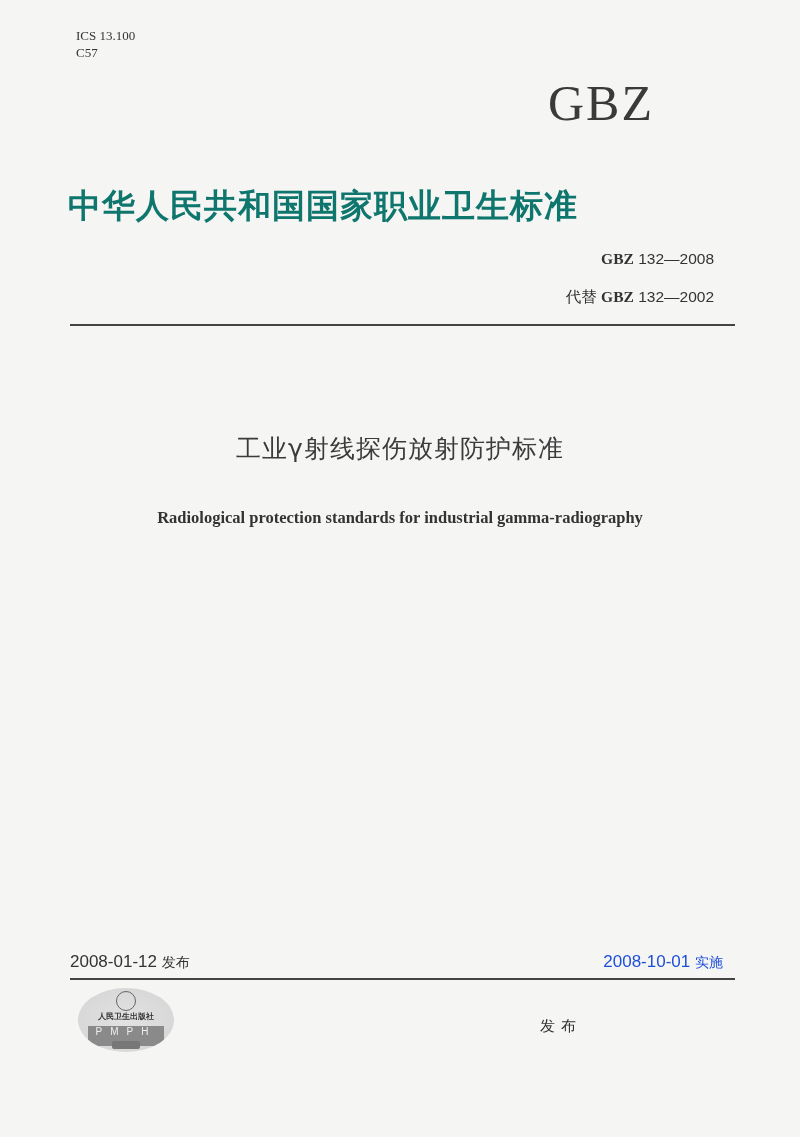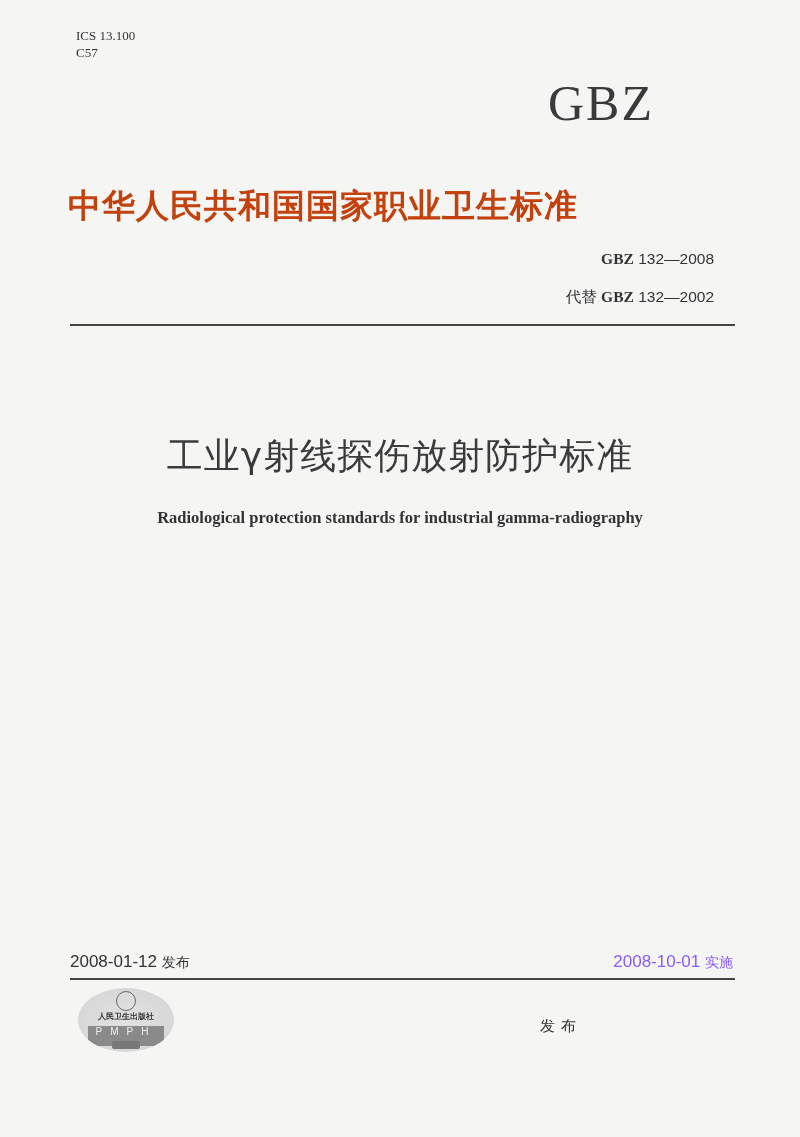--- a/index.html
+++ b/index.html
@@ -6,32 +6,32 @@
     body {
       width: 800px; height: 1137px;
       background: #f4f4f3;
       position: relative;
       overflow: hidden;
       color: #2a2a2a;
     }
     .page { position: absolute; inset: 0; background: #f5f5f4; }
     .ics { position: absolute; left: 76px; top: 27px; font-family: "Liberation Serif", serif; font-size: 13px; line-height: 17px; color: #333; }
     .gbz-logo { position: absolute; left: 548px; top: 78px; font-family: "Liberation Serif", serif; font-size: 50px; letter-spacing: 2px; color: #3a3a3a; line-height: 1; }
-    .std-title { position: absolute; left: 68px; top: 184px; font-family: "DejaVu Serif", serif; font-weight: bold; font-size: 33px; letter-spacing: 1px; color: #c2410c; white-space: nowrap; }
+    .std-title { position: absolute; left: 68px; top: 184px; font-family: "DejaVu Serif", serif; font-weight: bold; font-size: 33px; letter-spacing: 1px; color: #0f766e; white-space: nowrap; }
     .code { position: absolute; right: 86px; font-family: "Liberation Sans", sans-serif; font-size: 15.5px; color: #333; white-space: nowrap; }
     .code .b { font-family: "Liberation Serif", serif; font-weight: bold; }
     .code1 { top: 250px; }
     .code2 { top: 287px; }
     .rule { position: absolute; left: 70px; width: 665px; height: 2px; background: #444; }
     .rule1 { top: 324px; }
     .rule2 { top: 978px; height: 1.5px; }
-    .cn-name { position: absolute; left: 0; right: 0; top: 432px; text-align: center; font-family: "DejaVu Sans", sans-serif; font-size: 36px; color: #3b3b3b; letter-spacing: 1px; }
+    .cn-name { position: absolute; left: 0; right: 0; top: 432px; text-align: center; font-family: "DejaVu Sans", sans-serif; font-size: 25px; color: #3b3b3b; letter-spacing: 1px; }
     .en-name { position: absolute; left: 0; right: 0; top: 508px; text-align: center; font-family: "Liberation Serif", serif; font-weight: bold; font-size: 16.5px; color: #333; }
     .date-left { position: absolute; left: 70px; top: 952px; font-family: "Liberation Sans", sans-serif; font-size: 17px; color: #333; }
-    .date-right { position: absolute; right: 67px; top: 952px; font-family: "Liberation Sans", sans-serif; font-size: 17px; color: #8b5cf6; text-align: right; }
+    .date-right { position: absolute; right: 77px; top: 952px; font-family: "Liberation Sans", sans-serif; font-size: 17px; color: #1d4ed8; text-align: right; }
     .date-left .suf, .date-right .suf { font-family: "DejaVu Sans", sans-serif; font-size: 14px; }
     .badge { position: absolute; left: 78px; top: 988px; width: 96px; height: 64px; border-radius: 50%; background: radial-gradient(ellipse at center, #e2e2e2 0%, #d8d8d8 70%, #cfcfcf 100%); overflow: hidden; }
     .badge .circle { position: absolute; left: 38px; top: 3px; width: 20px; height: 20px; border-radius: 50%; border: 1.5px solid #666; box-sizing: border-box; }
     .badge .pubname { position: absolute; left: 0; right: 0; top: 23px; text-align: center; font-family: "DejaVu Serif", serif; font-weight: bold; font-size: 8px; color: #333; }
     .badge .band { position: absolute; left: 10px; right: 10px; top: 38px; height: 20px; background: #8a8a8a; color: #eee; font-family: "Liberation Sans", sans-serif; font-size: 10px; letter-spacing: 8px; text-align: center; line-height: 12px; }
     .badge .tag { position: absolute; left: 34px; top: 53px; width: 28px; height: 8px; background: #777; border-radius: 2px; }
     .ministry { position: absolute; left: 184px; top: 1003px; font-family: "DejaVu Serif", serif; font-weight: bold; font-size: 28px; color: #333; letter-spacing: 1px; white-space: nowrap; }
     .ministry-suffix { position: absolute; left: 540px; top: 1017px; font-family: "DejaVu Sans", sans-serif; font-size: 15px; color: #333; letter-spacing: 6px; }
   </style>
 </head>

